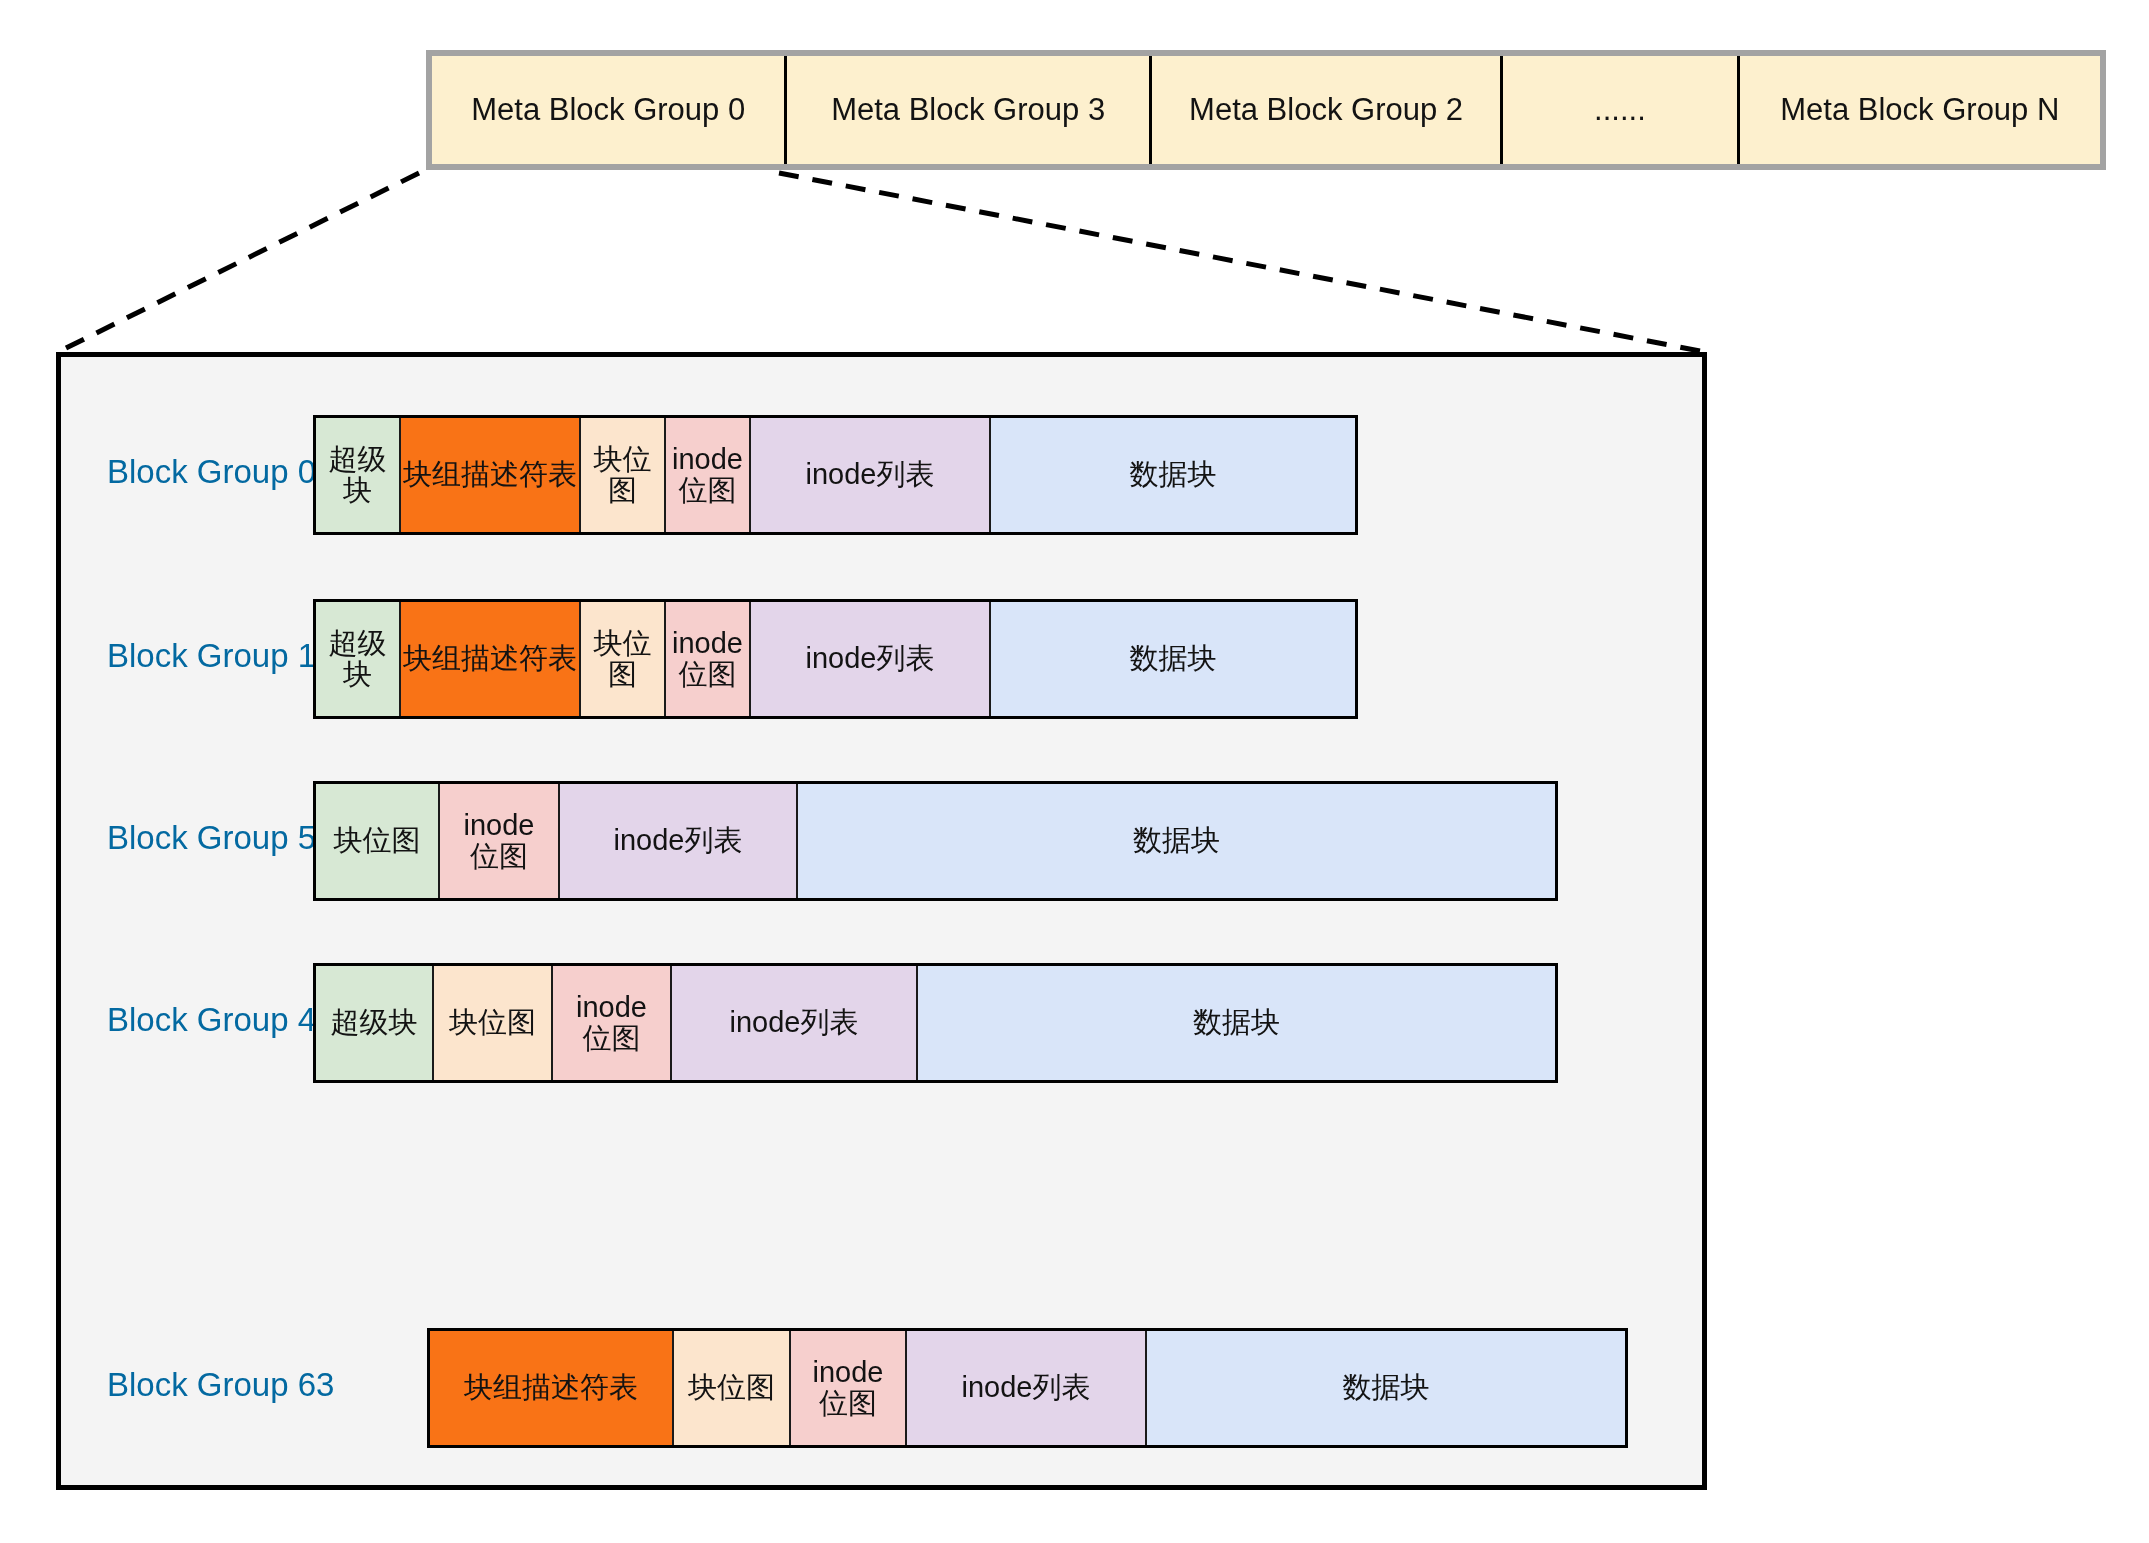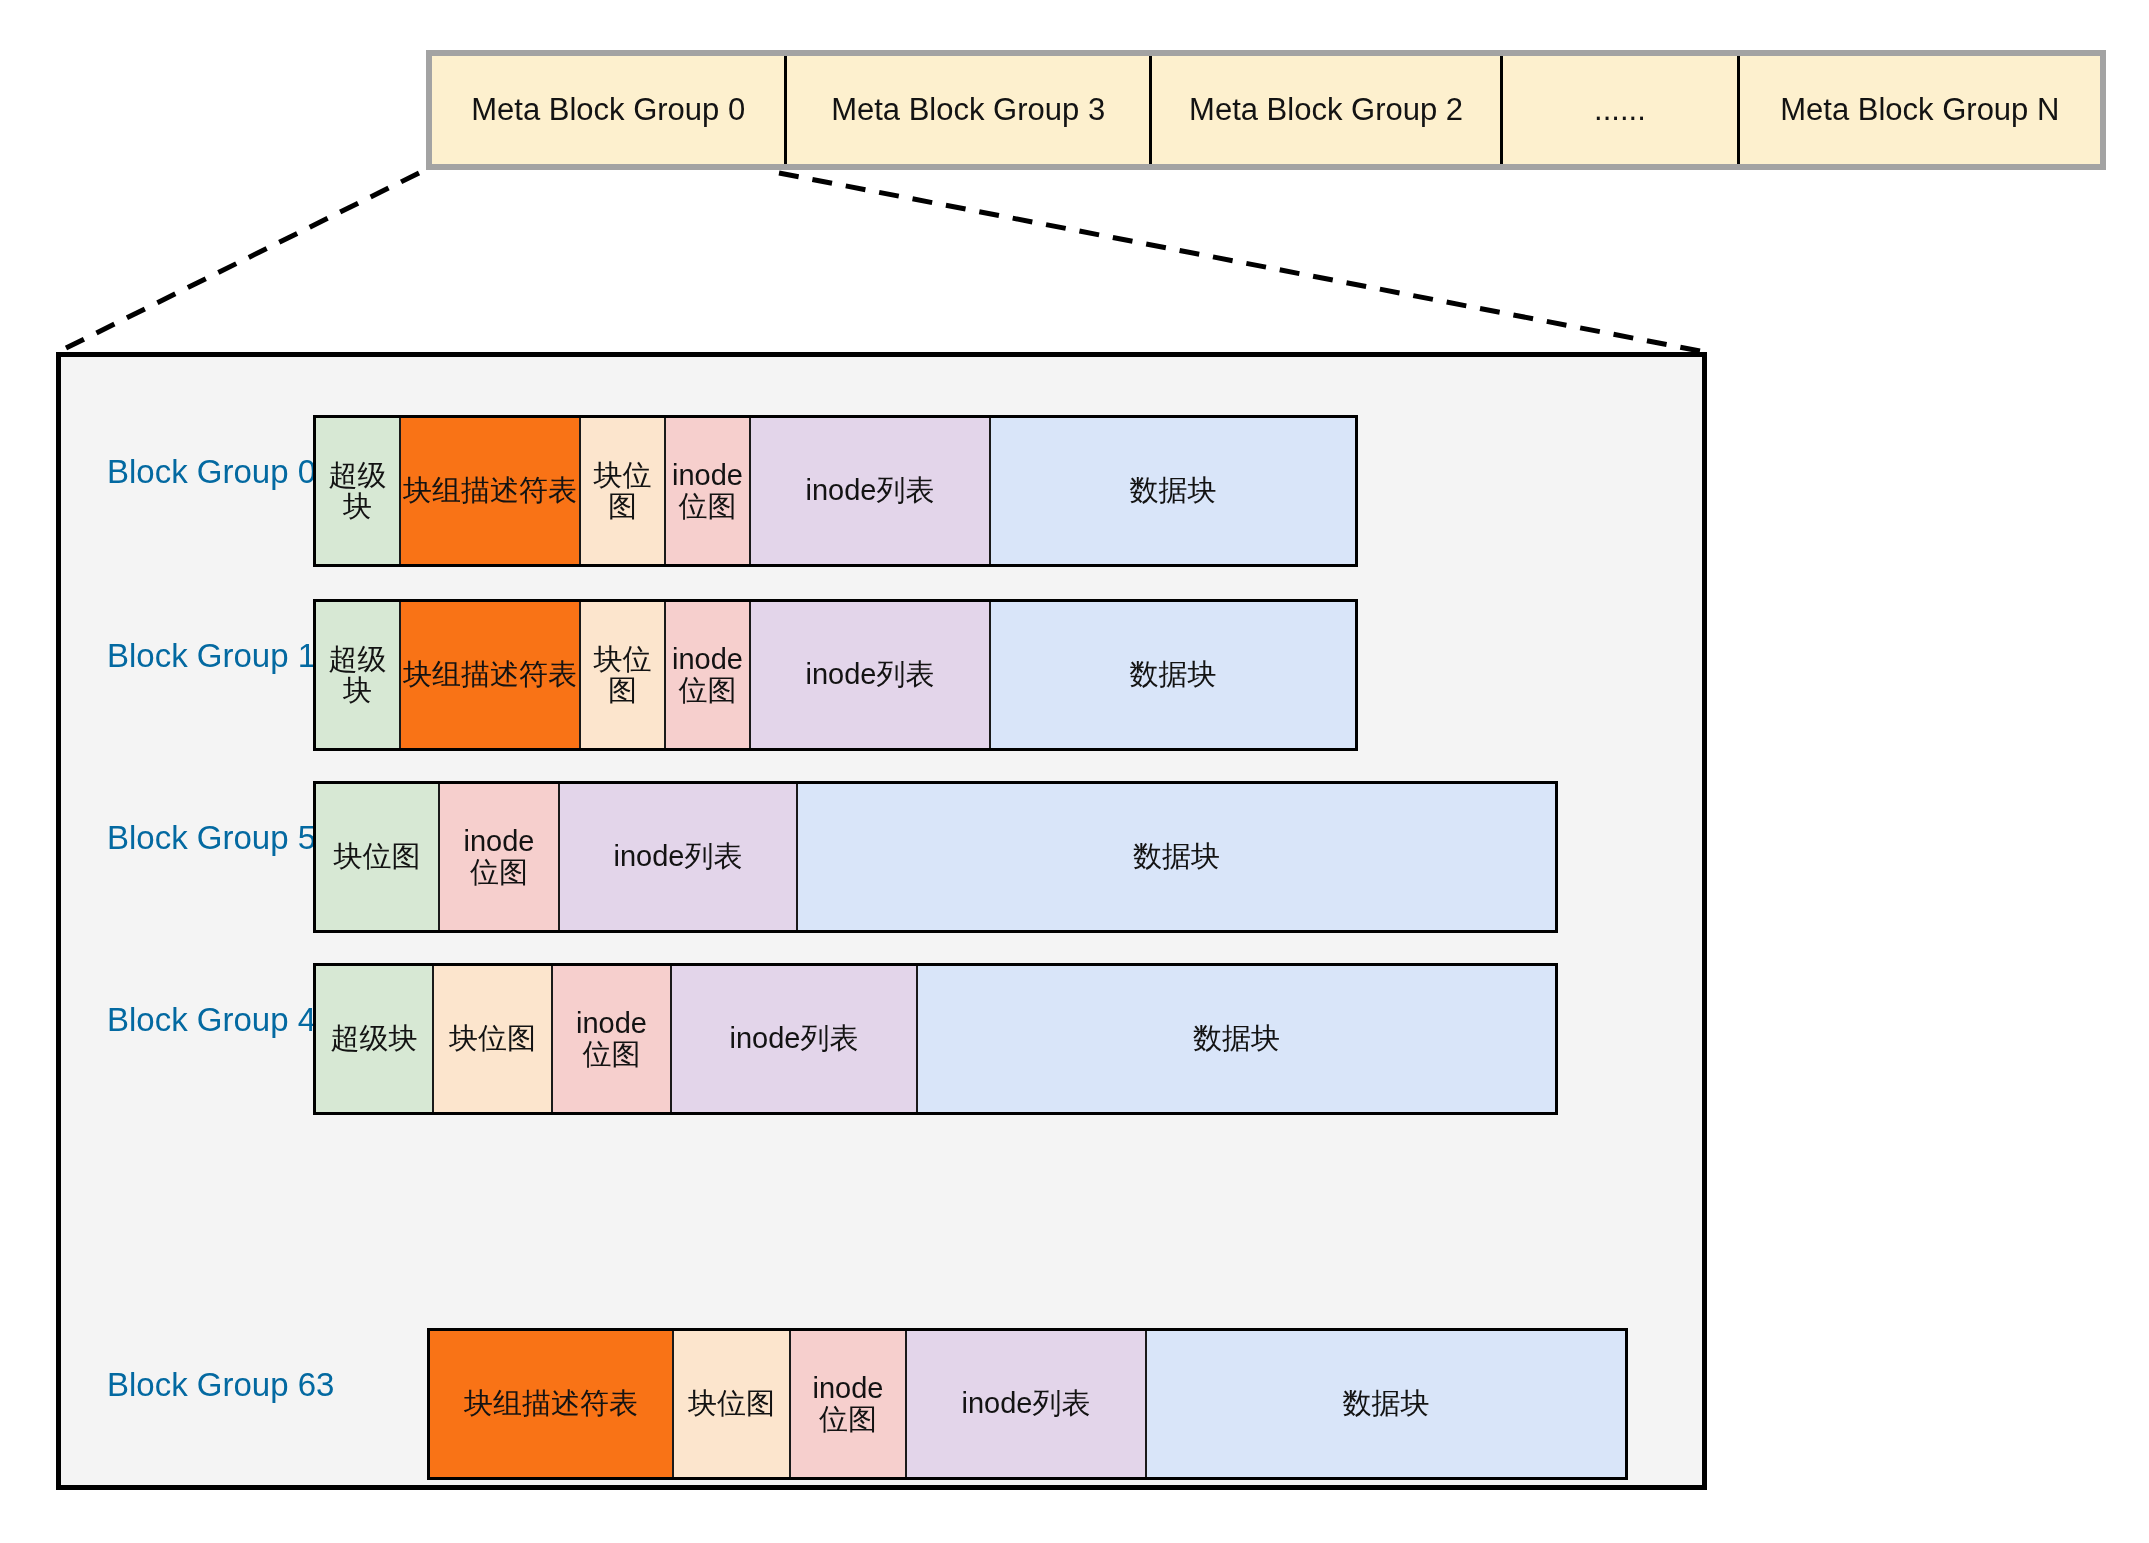--- a/index.html
+++ b/index.html
@@ -67,21 +67,21 @@
     font-size:33px;
     color:#0369a1;
     white-space:nowrap;
     text-align:left;
   }
   .bg-bar{
     position:absolute;
     display:flex;
     border:3px solid #000000;
     box-sizing:border-box;
-    height:152px;
+    height:120px;
   }
   .seg{
     display:flex;
     align-items:center;
     justify-content:center;
     border-right:2px solid #1a1a1a;
     box-sizing:border-box;
     font-size:29px;
     line-height:1.08;
     color:#131313;

